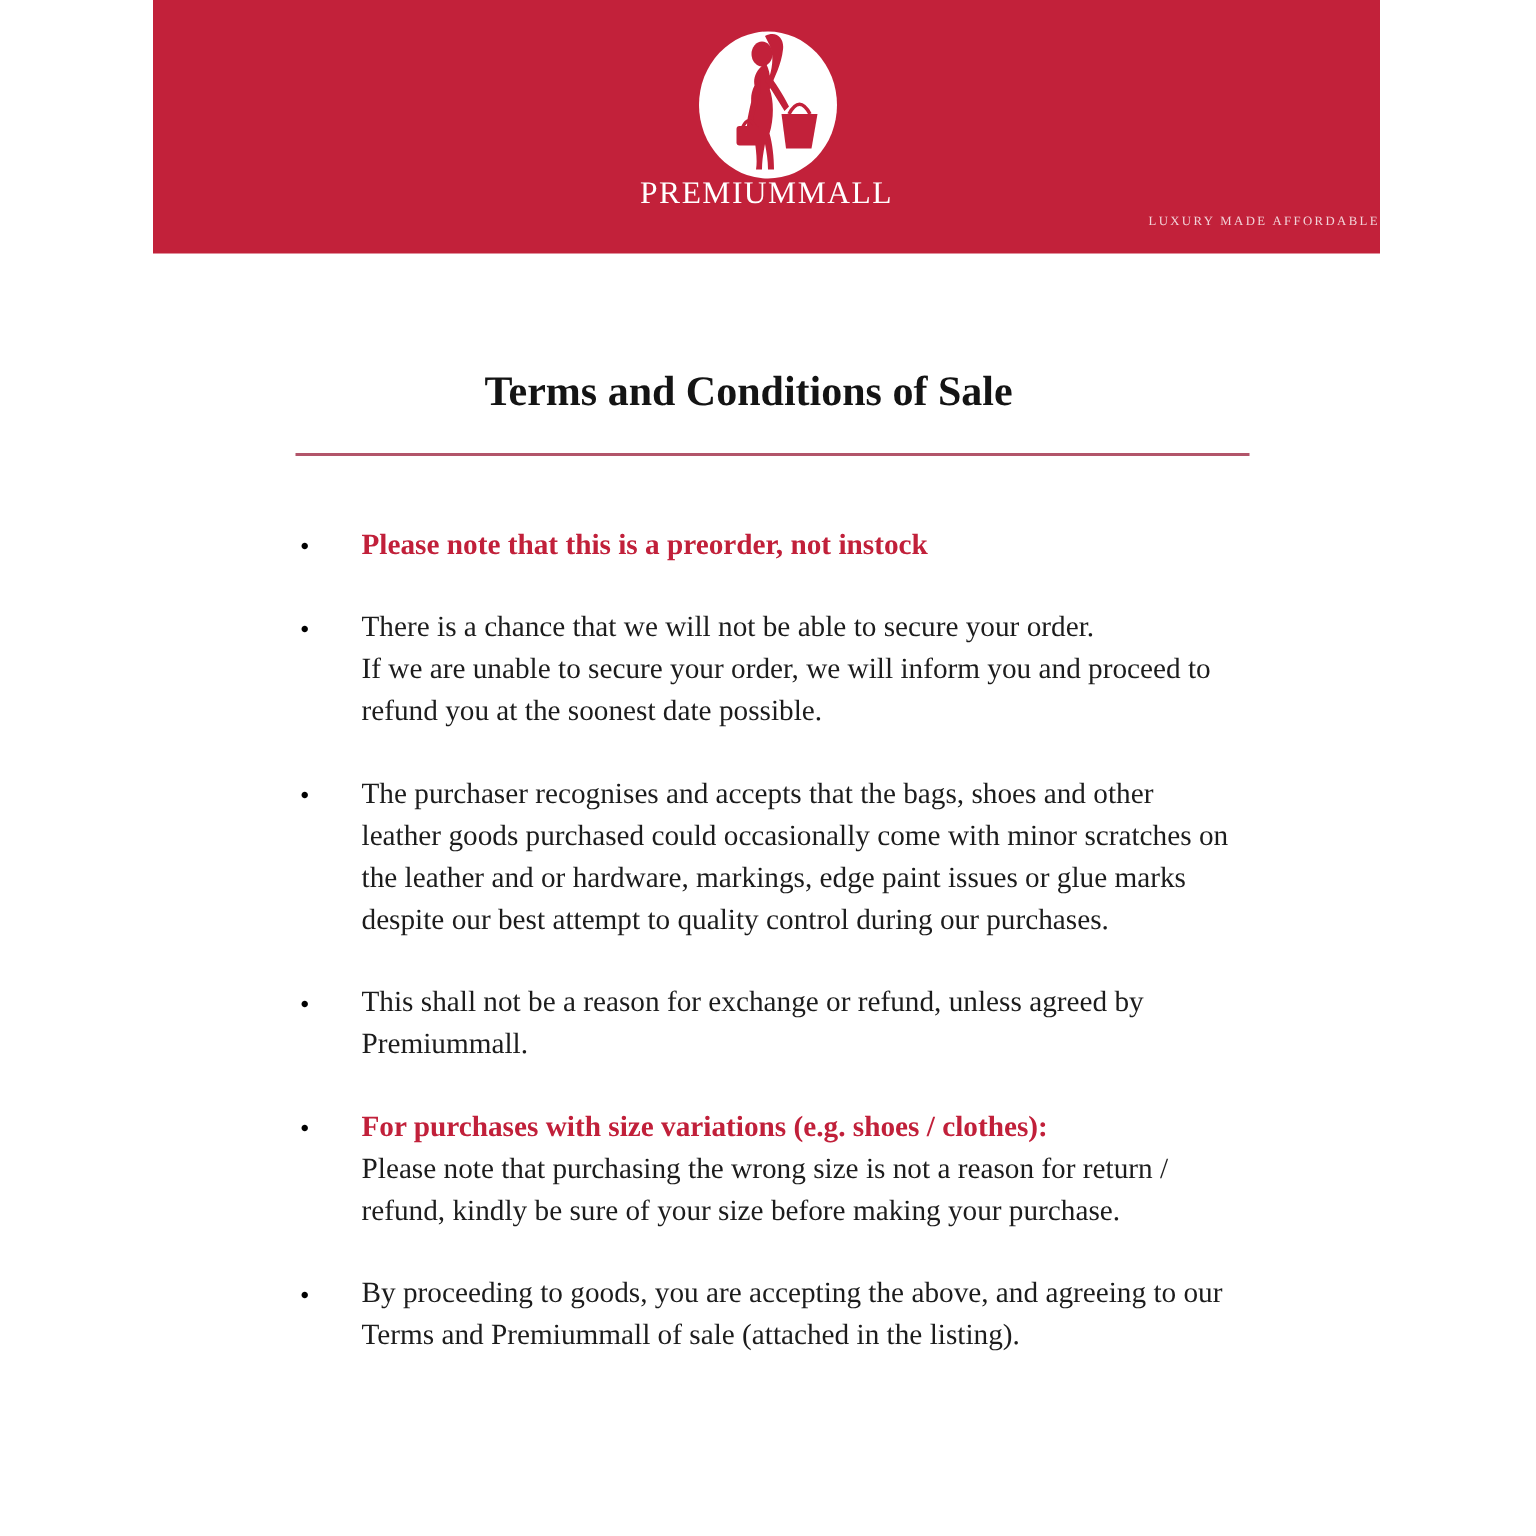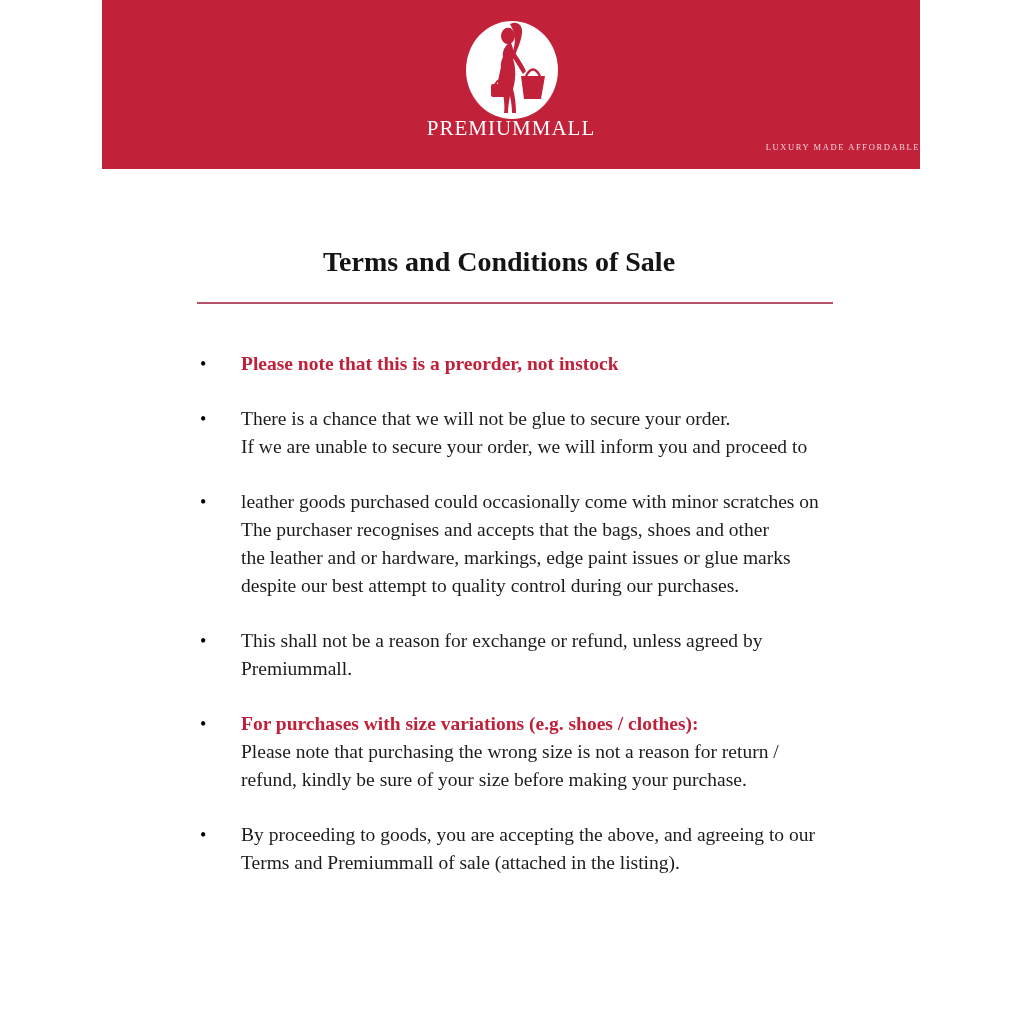--- a/index.html
+++ b/index.html
@@ -81,28 +81,29 @@
 
   <ul class="terms-list">
 
     <li>
       <span class="marker">•</span>
       <div class="line red">Please note that this is a preorder, not instock</div>
     </li>
 
     <li>
       <span class="marker">•</span>
-      <div class="line">There is a chance that we will not be glue to secure your order.</div>
+      <div class="line">There is a chance that we will not be able to secure your order.</div>
       <div class="line">If we are unable to secure your order, we will inform you and proceed to</div>
+      <div class="line">refund you at the soonest date possible.</div>
     </li>
 
     <li>
       <span class="marker">•</span>
+      <div class="line">The purchaser recognises and accepts that the bags, shoes and other</div>
       <div class="line">leather goods purchased could occasionally come with minor scratches on</div>
-      <div class="line">The purchaser recognises and accepts that the bags, shoes and other</div>
       <div class="line">the leather and or hardware, markings, edge paint issues or glue marks</div>
       <div class="line">despite our best attempt to quality control during our purchases.</div>
     </li>
 
     <li>
       <span class="marker">•</span>
       <div class="line">This shall not be a reason for exchange or refund, unless agreed by</div>
       <div class="line">Premiummall.</div>
     </li>
 

